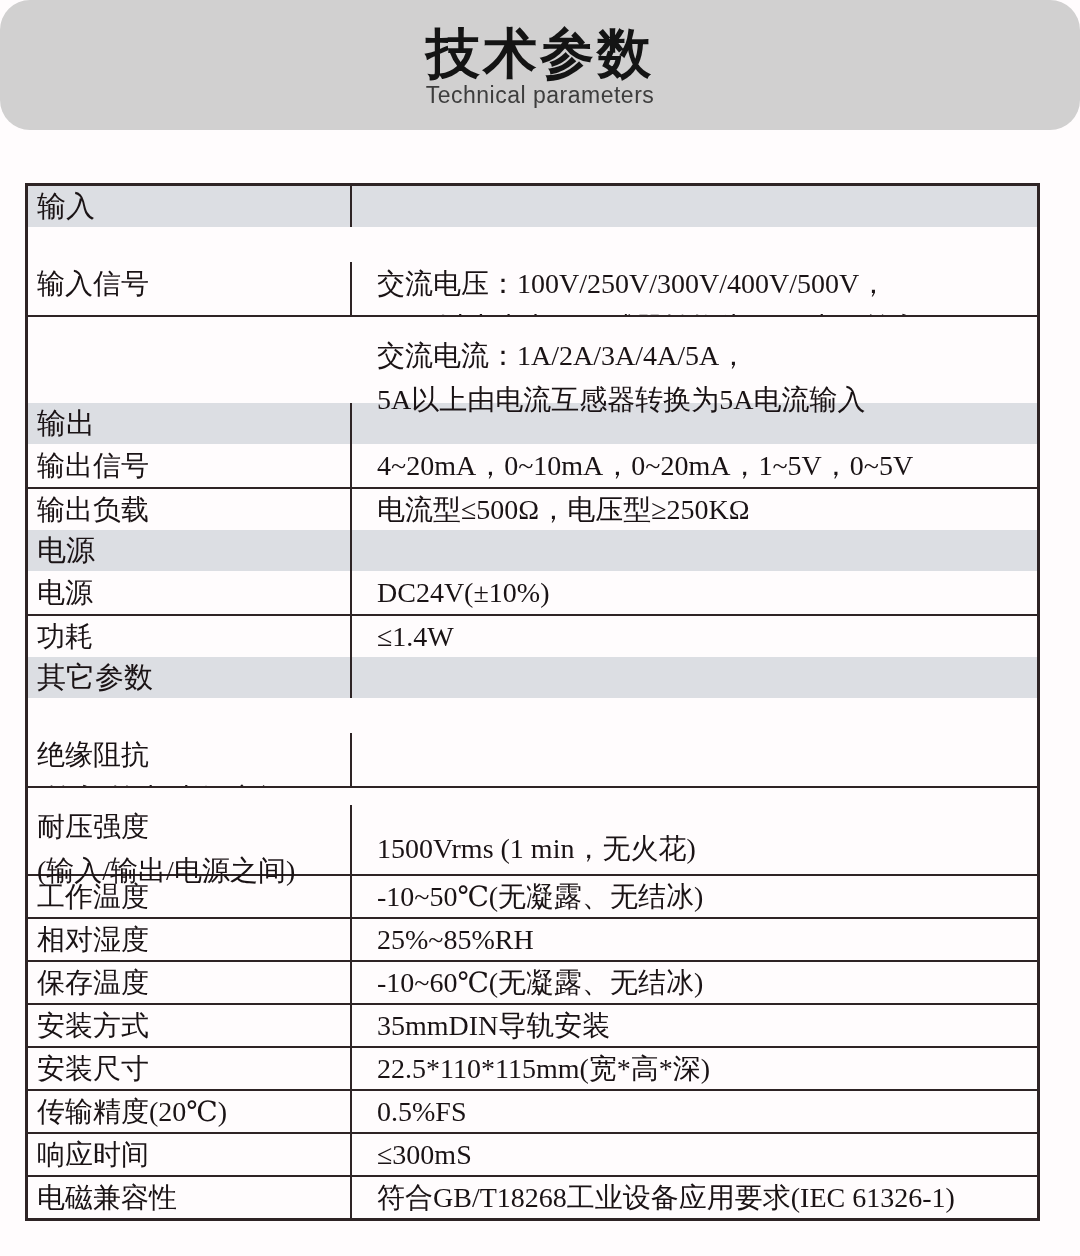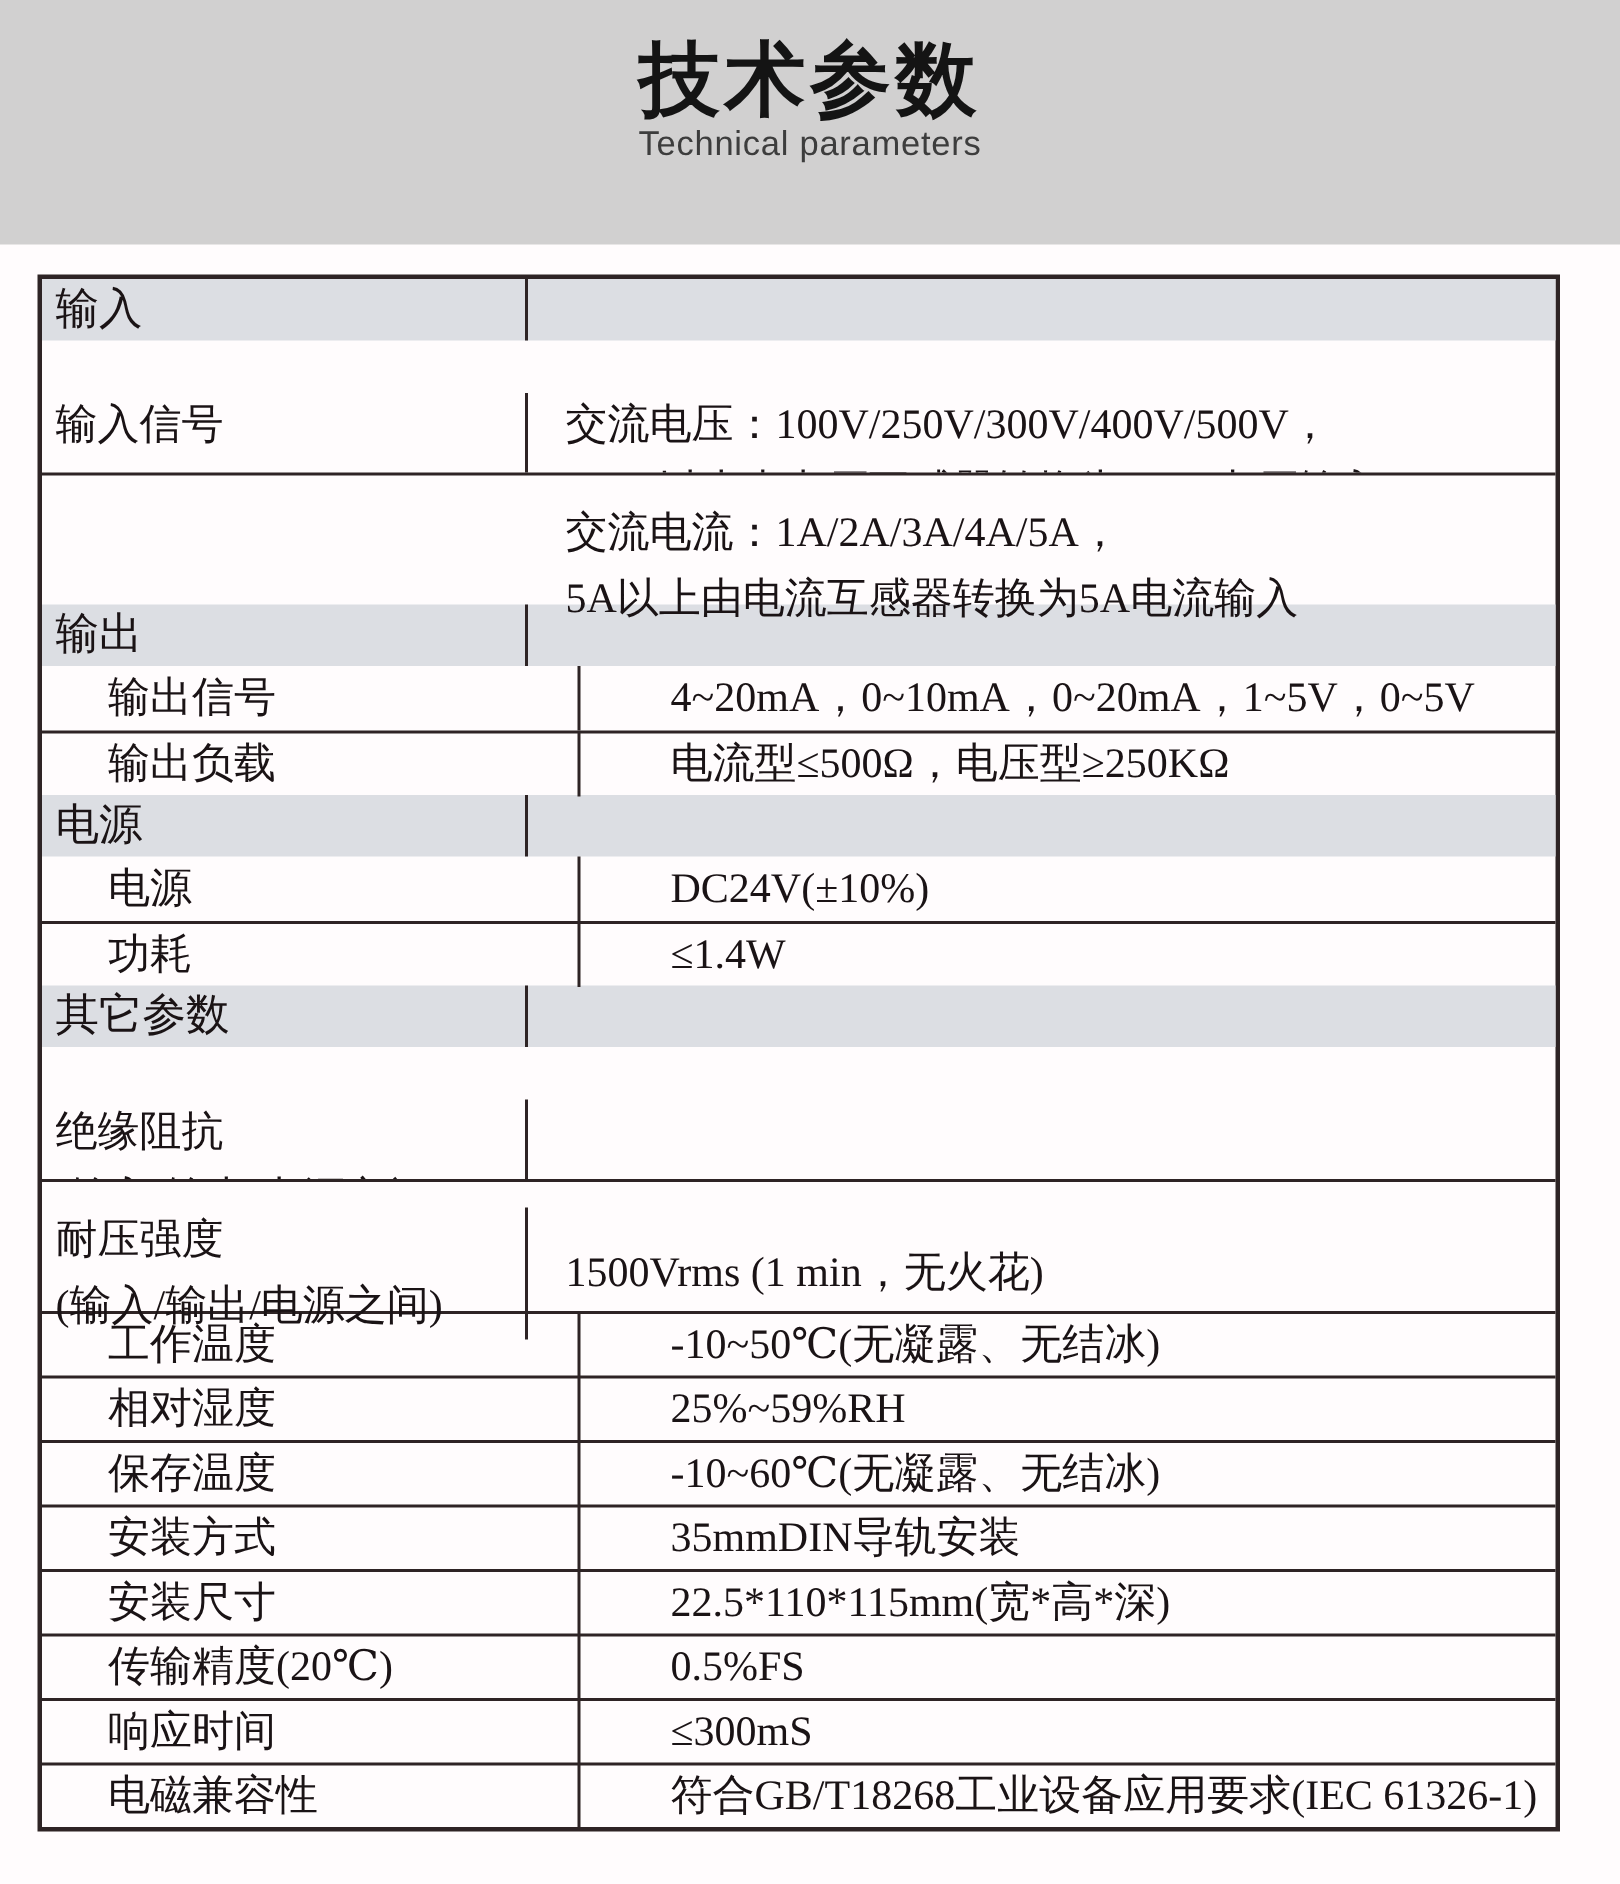--- a/index.html
+++ b/index.html
@@ -8,24 +8,25 @@
     width: 1080px;
     height: 1256px;
     background: #fffcfd;
     font-family: "Liberation Serif", "DejaVu Serif", serif;
     color: #1a1315;
     position: relative;
     overflow: hidden;
   }
   .top-band {
     width: 1080px;
-    height: 163px;
+    height: 130px;
     background: #d1d0d0;
     text-align: center;
     padding-top: 24px;
+    border-radius: 30px;
   }
   .page-title {
     font-family: "Liberation Sans", "DejaVu Sans", sans-serif;
     font-weight: 700;
     font-size: 54px;
     letter-spacing: 3px;
     color: #141414;
     line-height: 58px;
   }
   .page-subtitle {
@@ -51,21 +52,21 @@
     border-right: 2px solid #2e2425;
     padding-left: 9px;
   }
   .cell.value {
     flex: 1 1 auto;
     padding-left: 1px;
   }
   .row.sec { height: 41px; background: #dcdee3; }
   .row.sec .cell { line-height: 41px; font-size: 29px; }
   .row.h1 { height: 43px; }
-  .row.h1 .cell { line-height: 43px; margin-left: 35px; }
+  .row.h1 .cell { line-height: 43px; }
   .row.h2 { height: 88px; }
   .row.h2 .cell { line-height: 44px; margin-top: 35px; }
   .row.bt { border-top: 2px solid #2e2425; align-items: center; }
 </style>
 </head>
 <body>
 
 <header class="top-band">
   <div class="page-title">技术参数</div>
   <div class="page-subtitle">Technical parameters</div>
@@ -136,21 +137,21 @@
     <div class="cell value">1500Vrms (1 min，无火花)</div>
   </div>
 
   <div class="row h1 bt">
     <div class="cell label">工作温度</div>
     <div class="cell value">-10~50℃(无凝露、无结冰)</div>
   </div>
 
   <div class="row h1 bt">
     <div class="cell label">相对湿度</div>
-    <div class="cell value">25%~59%RH</div>
+    <div class="cell value">25%~85%RH</div>
   </div>
 
   <div class="row h1 bt">
     <div class="cell label">保存温度</div>
     <div class="cell value">-10~60℃(无凝露、无结冰)</div>
   </div>
 
   <div class="row h1 bt">
     <div class="cell label">安装方式</div>
     <div class="cell value">35mmDIN导轨安装</div>

